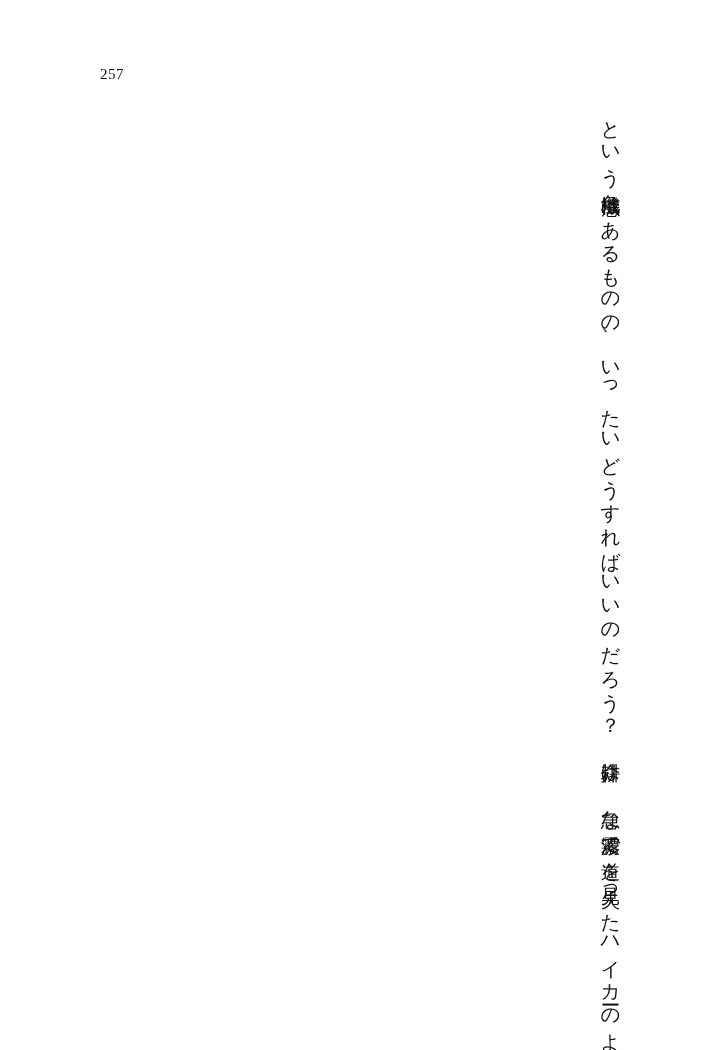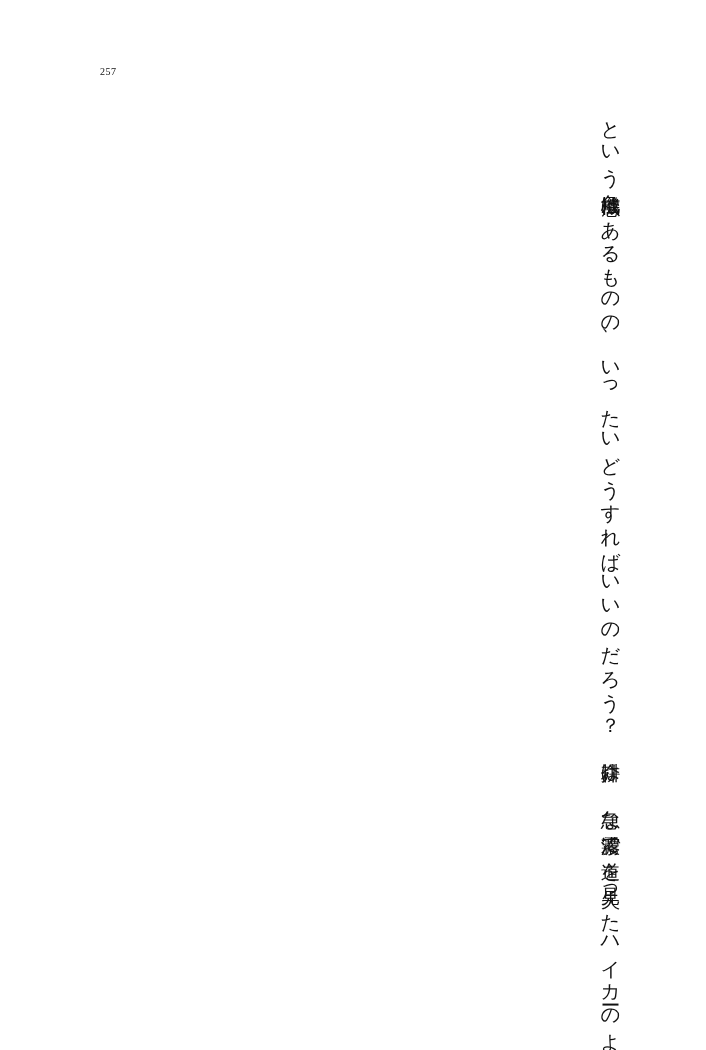--- a/index.html
+++ b/index.html
@@ -13,21 +13,21 @@
     height: 1050px;
     background: #ffffff;
     overflow: hidden;
     font-family: "Liberation Serif", "DejaVu Serif", serif;
     color: #111111;
   }
   #page-number {
     position: absolute;
     top: 66px;
     left: 100px;
-    font-size: 10px;
+    font-size: 15px;
     letter-spacing: 0.5px;
     color: #111111;
   }
   
   #body-text {
     position: absolute;
     top: 108px;
     right: 86px;
     height: 860px;
     width: 534px;

